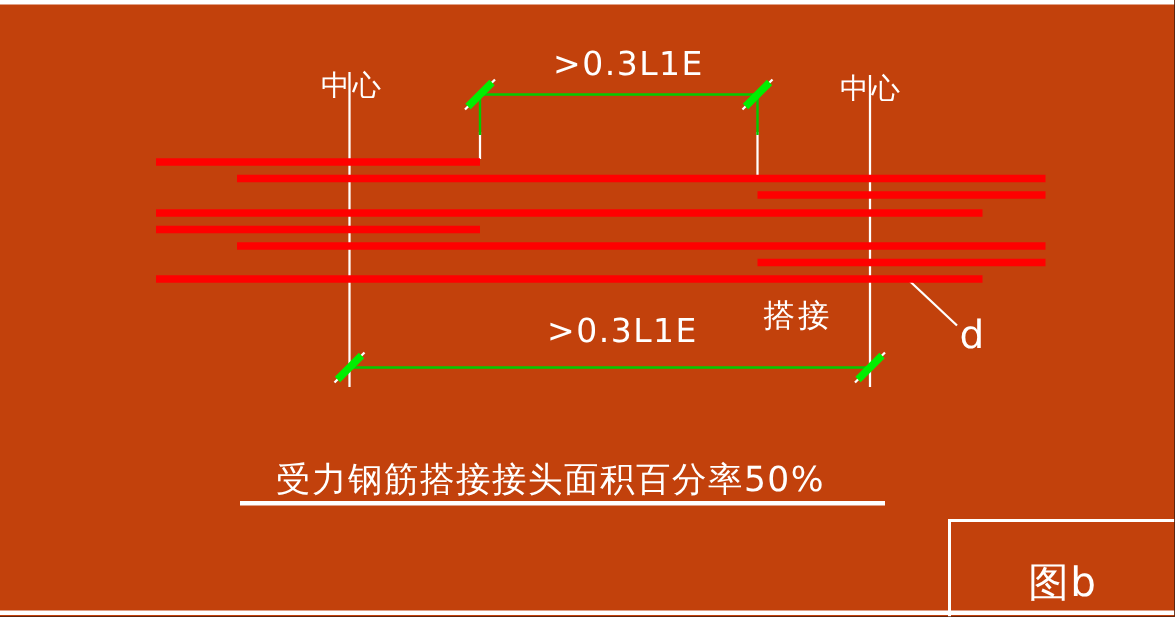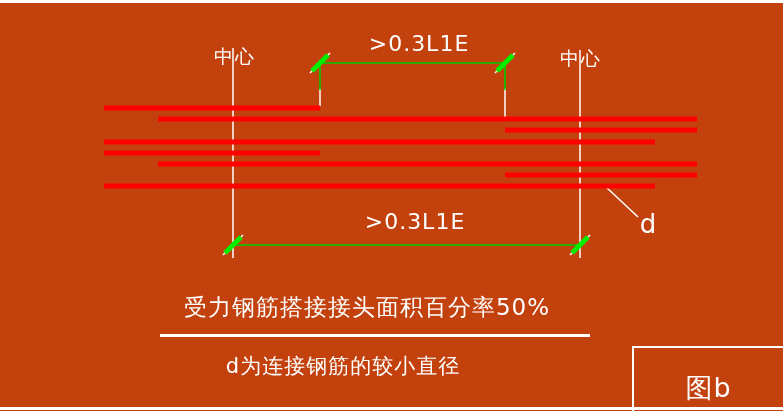--- a/index.html
+++ b/index.html
@@ -11,21 +11,21 @@
   #top-border{top:0;}
   #bottom-border{top:407px;}
   #diagram-svg{position:absolute;left:0;top:0;}
   .lbl{position:absolute;white-space:nowrap;text-align:center;font-weight:400;}
   #label-center-left {left:207px;top:44px;width:56px;font-size:19px;letter-spacing:2px;}
   #label-center-right{left:553px;top:46px;width:56px;font-size:19px;letter-spacing:2px;}
   #label-dim-top    {left:352px;top:31px;width:134px;font-size:22px;letter-spacing:1px;}
   #label-dim-bottom {left:348px;top:209px;width:134px;font-size:22px;letter-spacing:1px;}
   #label-lap        {left:504px;top:196px;width:56px;font-size:21px;letter-spacing:2px;}
   #label-d          {left:634px;top:209px;width:28px;font-size:26px;}
-  #caption-1{left:107px;top:292px;width:520px;font-size:23px;letter-spacing:1px;}
+  #caption-1{left:107px;top:304px;width:520px;font-size:23px;letter-spacing:1px;}
   #caption-divider{position:absolute;left:160px;top:334px;width:430px;height:3px;background:#ffffff;}
   #caption-2{left:93px;top:352px;width:500px;font-size:21px;letter-spacing:1px;}
   #figure-box{
     position:absolute;left:632px;top:346px;width:149px;height:65px;
     border-top:2px solid #ffffff;border-left:2px solid #ffffff;
     display:flex;align-items:flex-start;justify-content:center;
   }
   #figure-label{font-size:27px;margin-top:22px;letter-spacing:1px;}
 </style>
 </head>
@@ -61,23 +61,23 @@
       <line x1="104" y1="153" x2="320" y2="153" stroke="#ff0000" stroke-width="5"></line>
       <line x1="158" y1="164" x2="697" y2="164" stroke="#ff0000" stroke-width="5"></line>
       <line x1="505" y1="175" x2="697" y2="175" stroke="#ff0000" stroke-width="5"></line>
       <line x1="104" y1="186" x2="655" y2="186" stroke="#ff0000" stroke-width="5"></line>
     </svg>
 
   <div class="lbl" id="label-center-left">中心</div>
   <div class="lbl" id="label-center-right">中心</div>
   <div class="lbl" id="label-dim-top">&gt;0.3L1E</div>
   <div class="lbl" id="label-dim-bottom">&gt;0.3L1E</div>
+  <div class="lbl" id="label-lap">搭接</div>
   <div class="lbl" id="label-d">d</div>
 
   <div class="lbl" id="caption-1">受力钢筋搭接接头面积百分率50%</div>
   <div id="caption-divider"></div>
-  <div class="lbl" id="caption-2">d为连接钢筋的较小直径</div>
 
   <div id="figure-box">
     <div id="figure-label">图b</div>
   </div>
 
 </div>
 
 </body></html>

